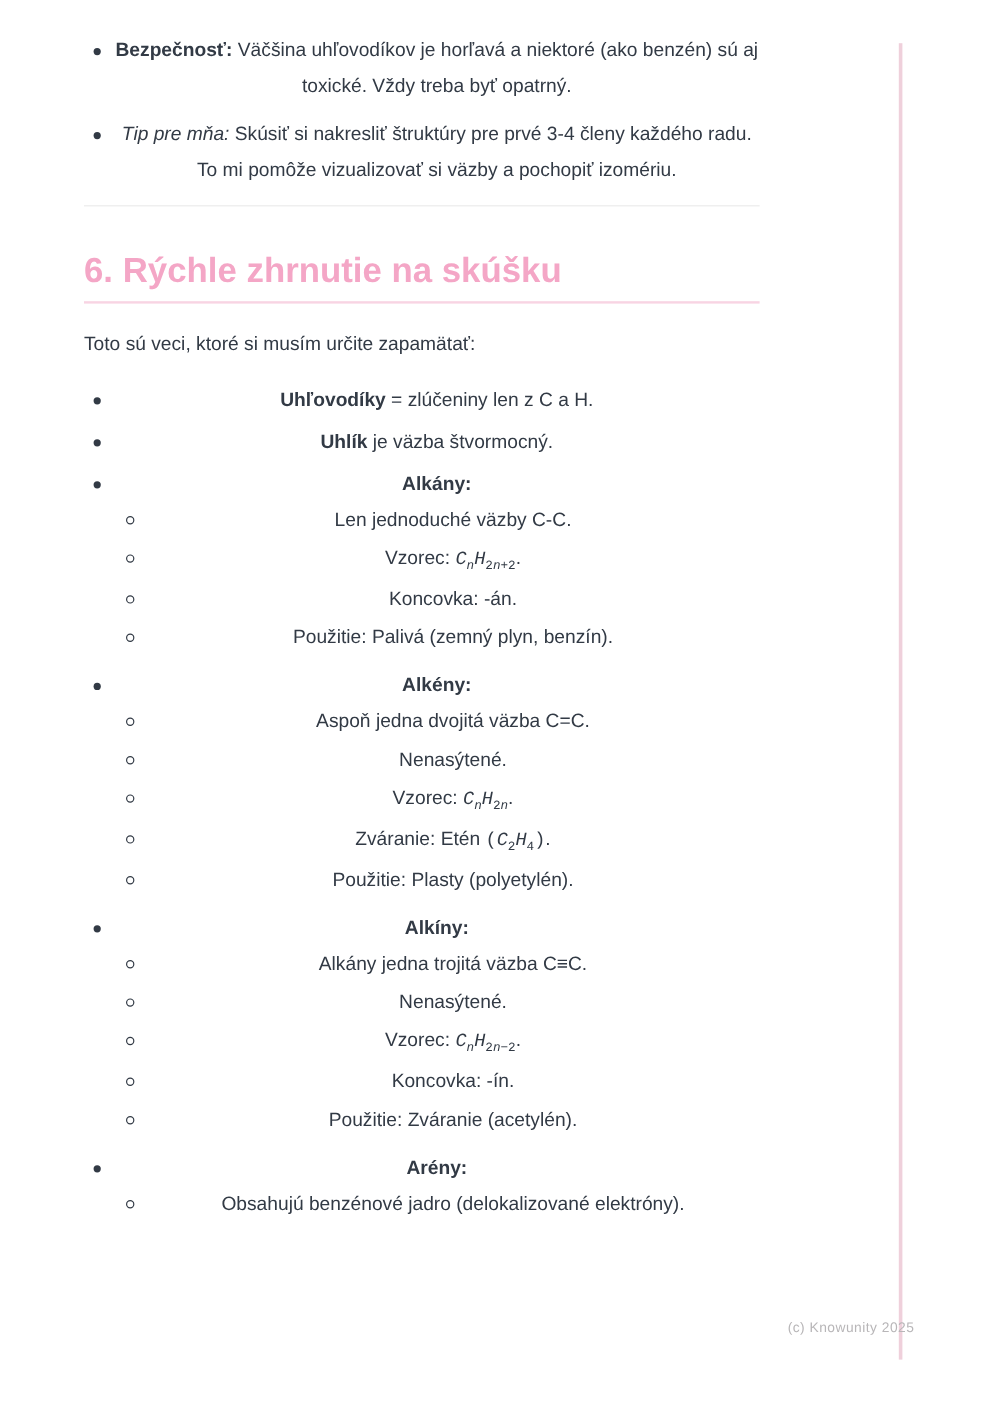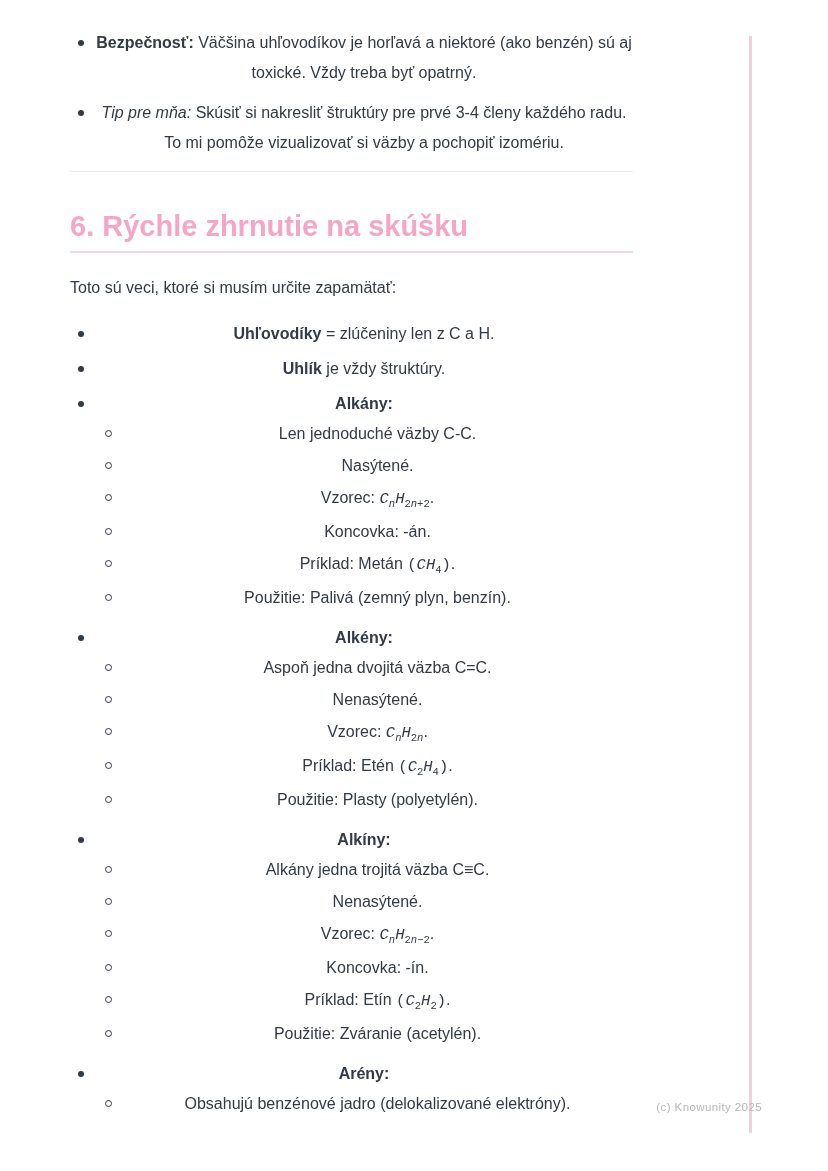--- a/index.html
+++ b/index.html
@@ -118,42 +118,39 @@
   <div class="content">
     <ul class="doc-list top-list" id="top-list">
         <li><span class="lead-bold">Bezpečnosť:</span><span> Väčšina uhľovodíkov je horľavá a niektoré (ako benzén) sú aj toxické. Vždy treba byť opatrný.</span></li>
         <li><span class="lead-italic">Tip pre mňa:</span><span> Skúsiť si nakresliť štruktúry pre prvé 3-4 členy každého radu. To mi pomôže vizualizovať si väzby a pochopiť izomériu.</span></li>
       </ul>
     <hr class="divider">
     <h2 class="section-heading">6. Rýchle zhrnutie na skúšku</h2>
     <p class="intro">Toto sú veci, ktoré si musím určite zapamätať:</p>
     <ul class="doc-list main-list" id="main-list">
         <li><span class="lead-bold">Uhľovodíky</span><span> = zlúčeniny len z C a H.</span></li>
-        <li><span class="lead-bold">Uhlík</span><span> je vždy štruktúry.</span></li>
+        <li><span class="lead-bold">Uhlík</span><span> je väzba štvormocný.</span></li>
         <li><span class="lead-bold">Alkány:</span><ul class="sub-list">
             <li><span>Len jednoduché väzby C-C.</span></li>
-            <li><span>Nasýtené.</span></li>
             <li><span>Vzorec: </span><span class="math"><span class="mi">C</span><sub><i>n</i></sub><span class="mi">H</span><sub>2<i>n</i>+2</sub></span><span>.</span></li>
             <li><span>Koncovka: -án.</span></li>
-            <li><span>Príklad: Metán </span><span class="math"><span class="mo">(</span><span class="mi">C</span><span class="mi">H</span><sub>4</sub><span class="mo">)</span></span><span>.</span></li>
             <li><span>Použitie: Palivá (zemný plyn, benzín).</span></li>
           </ul></li>
         <li><span class="lead-bold">Alkény:</span><ul class="sub-list">
             <li><span>Aspoň jedna dvojitá väzba C=C.</span></li>
             <li><span>Nenasýtené.</span></li>
             <li><span>Vzorec: </span><span class="math"><span class="mi">C</span><sub><i>n</i></sub><span class="mi">H</span><sub>2<i>n</i></sub></span><span>.</span></li>
-            <li><span>Príklad: Etén </span><span class="math"><span class="mo">(</span><span class="mi">C</span><sub>2</sub><span class="mi">H</span><sub>4</sub><span class="mo">)</span></span><span>.</span></li>
+            <li><span>Zváranie: Etén </span><span class="math"><span class="mo">(</span><span class="mi">C</span><sub>2</sub><span class="mi">H</span><sub>4</sub><span class="mo">)</span></span><span>.</span></li>
             <li><span>Použitie: Plasty (polyetylén).</span></li>
           </ul></li>
         <li><span class="lead-bold">Alkíny:</span><ul class="sub-list">
             <li><span>Alkány jedna trojitá väzba C≡C.</span></li>
             <li><span>Nenasýtené.</span></li>
             <li><span>Vzorec: </span><span class="math"><span class="mi">C</span><sub><i>n</i></sub><span class="mi">H</span><sub>2<i>n</i>−2</sub></span><span>.</span></li>
             <li><span>Koncovka: -ín.</span></li>
-            <li><span>Príklad: Etín </span><span class="math"><span class="mo">(</span><span class="mi">C</span><sub>2</sub><span class="mi">H</span><sub>2</sub><span class="mo">)</span></span><span>.</span></li>
             <li><span>Použitie: Zváranie (acetylén).</span></li>
           </ul></li>
         <li><span class="lead-bold">Arény:</span><ul class="sub-list">
             <li><span>Obsahujú benzénové jadro (delokalizované elektróny).</span></li>
           </ul></li>
       </ul>
   </div>
   <div class="side-line"></div>
   <div class="watermark">(c) Knowunity 2025</div>
 </div>

